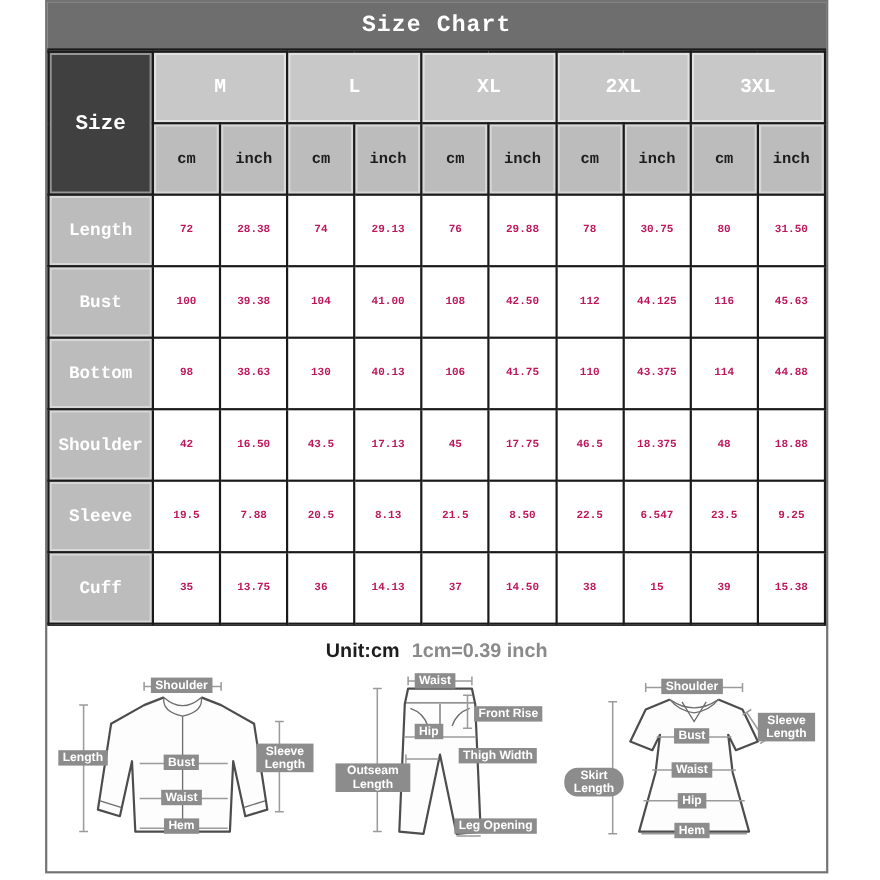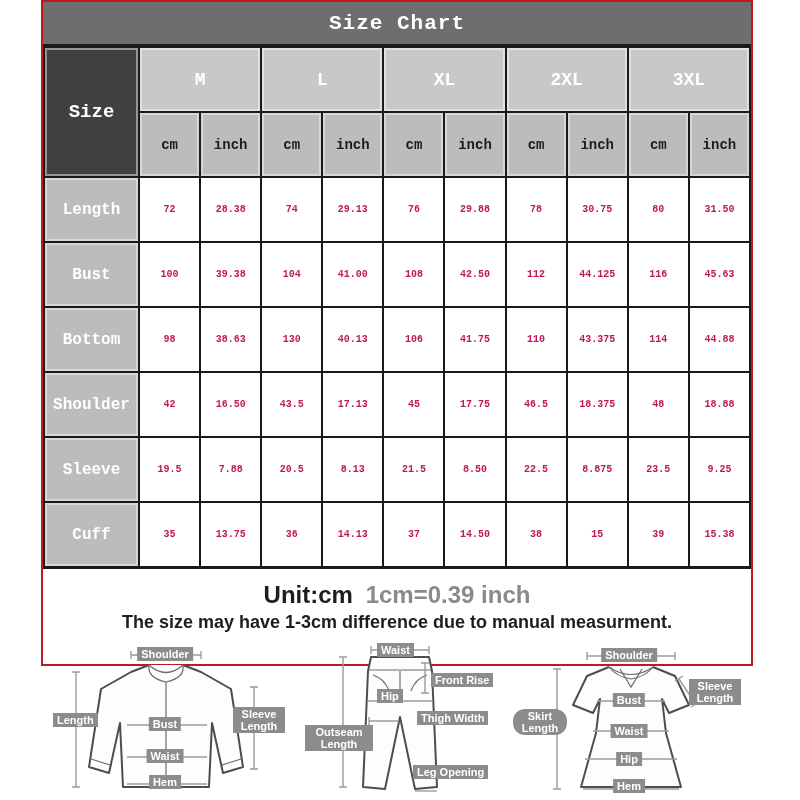--- a/index.html
+++ b/index.html
@@ -1,20 +1,20 @@
 <!DOCTYPE html>
 <html><head>
 <meta charset="utf-8">
 <style>
   html,body{margin:0;padding:0;background:#ffffff;width:800px;height:800px;overflow:hidden;}
   body{font-family:"Liberation Sans",sans-serif;}
 
   .sheet{
-    position:absolute;left:41px;top:0;width:712px;height:666px;
-    border:2px solid #b91c1c;box-sizing:border-box;background:#fff;
+    position:absolute;left:41px;top:0;width:712px;height:794px;
+    border:2px solid #737373;box-sizing:border-box;background:#fff;
   }
 
   
   .title-bar{
     height:42px;background:#6e6e6e;border-bottom:2px solid #1a1a1a;
     display:flex;align-items:center;justify-content:center;
   }
   .title-bar span{
     color:#ffffff;font-family:"Liberation Mono","DejaVu Sans Mono",monospace;
     font-size:21px;font-weight:bold;letter-spacing:1px;
@@ -42,21 +42,21 @@
     box-shadow:inset 0 0 0 2px rgba(255,255,255,.4);
   }
   td.row-label{
     background:#bcbcbc;color:#ffffff;font-size:16px;font-weight:bold;
     box-shadow:inset 0 0 0 2px rgba(255,255,255,.4);
   }
   td.val{background:#ffffff;color:#be185d;font-size:10px;font-weight:bold;}
 
   
   .notes-section{border-top:1px solid #1a1a1a;height:232px;box-sizing:border-box;}
-  .note-line1{text-align:center;margin-top:12px;font-size:24px;font-weight:bold;}
+  .note-line1{text-align:center;margin-top:12px;font-size:18px;font-weight:bold;}
   .note-line1 .unit{color:#1d1d1d;}
   .note-line1 .conv{color:#8a8a8a;margin-left:6px;}
   .note-line2{text-align:center;margin-top:3px;font-size:18px;font-weight:bold;color:#1d1d1d;}
 
   .diagrams{display:flex;justify-content:space-between;padding:8px 6px 0 6px;}
   .fig{position:relative;width:232px;height:152px;}
   .fig svg{position:absolute;left:0;top:0;}
   .fig path.m{stroke:#9b9b9b;stroke-width:1.4;fill:none;}
   .fig path.g{stroke:#4d4d4d;stroke-width:2;fill:#fdfdfd;stroke-linejoin:round;}
   .fig path.d{stroke:#6d6d6d;stroke-width:1.2;fill:none;}
@@ -167,21 +167,21 @@
       </tr>
       <tr>
         <td class="row-label">Sleeve</td>
         <td class="val">19.5</td>
         <td class="val">7.88</td>
         <td class="val">20.5</td>
         <td class="val">8.13</td>
         <td class="val">21.5</td>
         <td class="val">8.50</td>
         <td class="val">22.5</td>
-        <td class="val">8.875</td>
+        <td class="val">6.547</td>
         <td class="val">23.5</td>
         <td class="val">9.25</td>
       </tr>
       <tr>
         <td class="row-label">Cuff</td>
         <td class="val">35</td>
         <td class="val">13.75</td>
         <td class="val">36</td>
         <td class="val">14.13</td>
         <td class="val">37</td>
@@ -192,21 +192,20 @@
         <td class="val">15.38</td>
       </tr>
     </tbody>
   </table>
 
   <div class="notes-section">
     <div class="note-line1">
       <span class="unit">Unit:cm</span>
       <span class="conv">1cm=0.39 inch</span>
     </div>
-    <div class="note-line2">The size may have 1-3cm difference due to manual measurment.</div>
 
     <div class="diagrams">
 
       <div class="fig">
         <svg width="232" height="152" viewBox="0 0 232 152">
           <path class="g" d="M100,24 L82,31 L52,48 L40,126 L60,132 L71,82 L74,146 L160,146 L163,82 L174,132 L194,126 L182,48 L152,31 L134,24"></path>
           <path class="d" d="M100,24 q17,15 34,0 M100,24 q-2,13 17,17 q19,-4 17,-17"></path>
           <path class="d" d="M117,41 V145"></path>
           <path class="d" d="M42,118 l19,6 M192,118 l-19,6"></path>
           <path class="m" d="M82,14 H152 M82,10 V18 M152,10 V18"></path>
@@ -235,21 +234,21 @@
           <path class="m" d="M86,60 H152"></path>
           <path class="m" d="M88,80 H118 M88,76 V84"></path>
           <path class="m" d="M62,16 V146 M58,16 H66 M58,146 H66"></path>
           <path class="m" d="M134,150 H156"></path>
         </svg>
         <div class="dlabel" style="left:96px;top:2px;">Waist</div>
         <div class="dlabel" style="left:150px;top:32px;">Front Rise</div>
         <div class="dlabel" style="left:96px;top:48px;">Hip</div>
         <div class="dlabel" style="left:136px;top:70px;">Thigh Width</div>
         <div class="dlabel wrap" style="left:0px;top:84px;width:60px;margin-left:24px;">Outseam Length</div>
-        <div class="dlabel" style="left:132px;top:124px;">Leg Opening</div>
+        <div class="dlabel" style="left:132px;top:134px;">Leg Opening</div>
       </div>
 
       <div class="fig">
         <svg width="232" height="152" viewBox="0 0 232 152">
           <path class="g" d="M96,26 L74,35 L60,64 L80,72 L87,58 L83,92 L68,146 L168,146 L153,92 L149,58 L156,72 L176,64 L162,35 L140,26"></path>
           <path class="d" d="M96,26 q22,15 44,0"></path>
           <path class="d" d="M107,28 l11,18 11,-18"></path>
           <path class="d" d="M96,26 q8,10 22,12 M140,26 q-8,10 -22,12"></path>
           <path class="m" d="M74,15 H162 M74,11 V19 M162,11 V19"></path>
           <path class="m" d="M166,38 L182,62 M162,40 l8,-5 M178,66 l8,-5"></path>
@@ -258,18 +257,18 @@
           <path class="m" d="M72,118 H164"></path>
           <path class="m" d="M70,148 H166"></path>
           <path class="m" d="M44,28 V148 M40,28 H48 M40,148 H48"></path>
         </svg>
         <div class="dlabel cx" style="top:7px;">Shoulder</div>
         <div class="dlabel wrap" style="left:176px;top:38px;width:44px;">Sleeve Length</div>
         <div class="dlabel cx" style="top:52px;">Bust</div>
         <div class="dlabel cx" style="top:83px;">Waist</div>
         <div class="dlabel cx" style="top:111px;">Hip</div>
         <div class="dlabel cx" style="top:138px;">Hem</div>
-        <div class="dlabel wrap" style="left:0px;top:68px;width:46px;border-radius:12px;">Skirt Length</div>
+        <div class="dlabel wrap" style="left:0px;top:88px;width:46px;border-radius:12px;">Skirt Length</div>
       </div>
 
     </div>
   </div>
 </div>
 
 </body></html>

